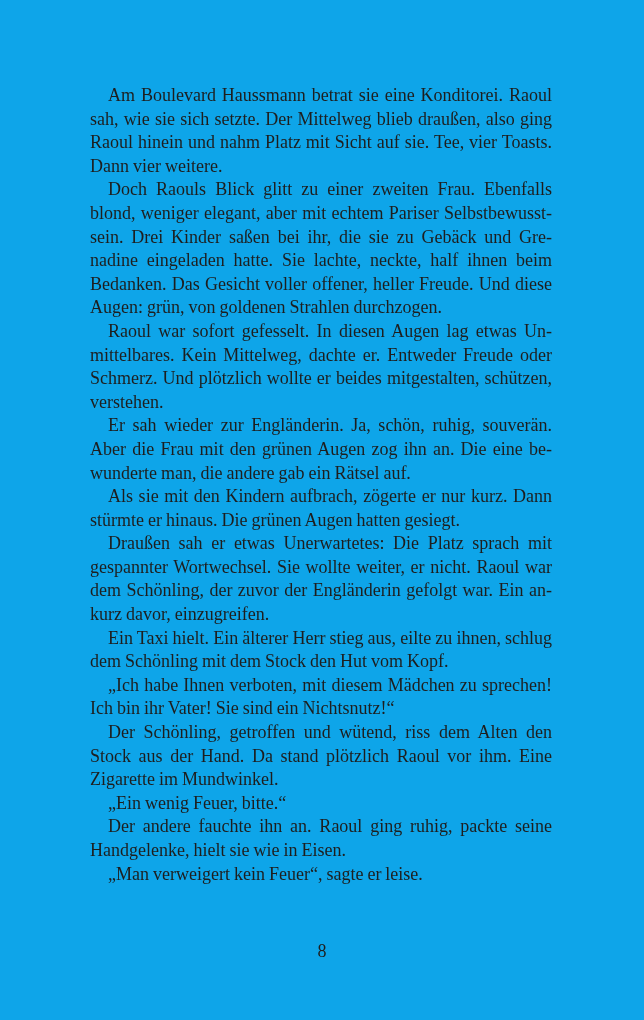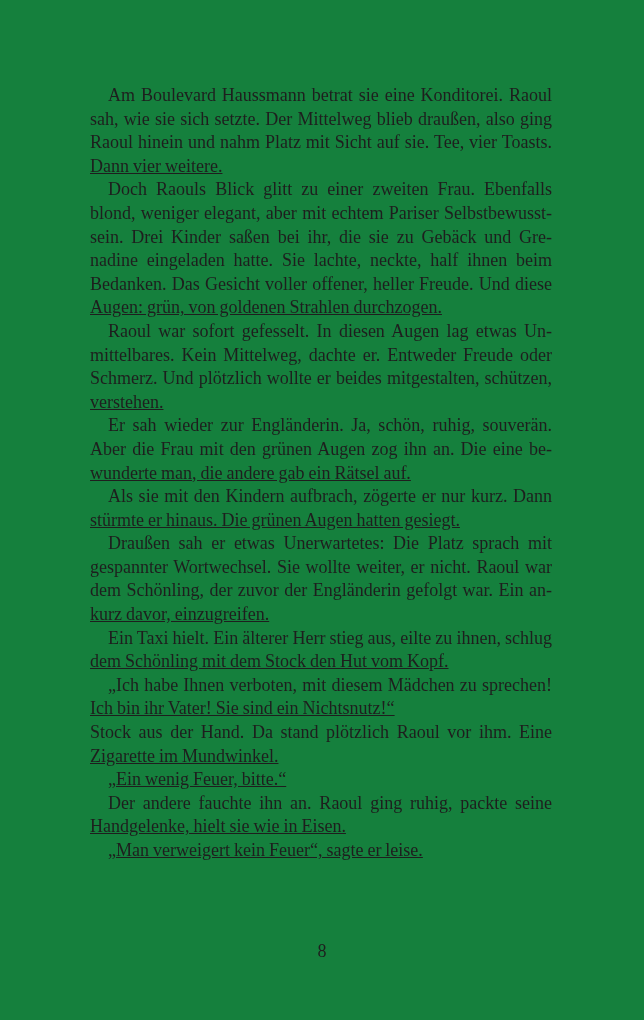--- a/index.html
+++ b/index.html
@@ -11,21 +11,21 @@
     height: 1020px;
     background: #ffffff;
     position: relative;
     font-family: "Liberation Serif", serif;
     color: #1e1e1e;
     overflow: hidden;
   }
   .book-page {
     position: absolute;
     inset: 0;
-    background: #15803d;
+    background: #0ea5e9;
   }
   .text-block {
     position: absolute;
     left: 90px;
     top: 84px;
     width: 462px;
     font-size: 18px;
     line-height: 23.6px;
   }
   .paragraph {
@@ -38,21 +38,20 @@
     text-align: justify;
     text-align-last: justify;
     word-spacing: -0.5px;
   }
   .line.first {
     text-indent: 18px;
   }
   .line.last {
     text-align: right;
     text-align-last: left;
-    text-decoration: underline;
   }
   .page-number {
     position: absolute;
     top: 941px;
     left: 0;
     width: 644px;
     text-align: center;
     font-size: 18px;
     color: #1e1e1e;
   }
@@ -99,20 +98,21 @@
       </div>
       <div class="paragraph">
         <div class="line first">Ein Taxi hielt. Ein älterer Herr stieg aus, eilte zu ihnen, schlug</div>
         <div class="line last">dem Schönling mit dem Stock den Hut vom Kopf.</div>
       </div>
       <div class="paragraph">
         <div class="line first">„Ich habe Ihnen verboten, mit diesem Mädchen zu sprechen!</div>
         <div class="line last">Ich bin ihr Vater! Sie sind ein Nichtsnutz!“</div>
       </div>
       <div class="paragraph">
+        <div class="line first">Der Schönling, getroffen und wütend, riss dem Alten den</div>
         <div class="line">Stock aus der Hand. Da stand plötzlich Raoul vor ihm. Eine</div>
         <div class="line last">Zigarette im Mundwinkel.</div>
       </div>
       <div class="paragraph">
         <div class="line first last">„Ein wenig Feuer, bitte.“</div>
       </div>
       <div class="paragraph">
         <div class="line first">Der andere fauchte ihn an. Raoul ging ruhig, packte seine</div>
         <div class="line last">Handgelenke, hielt sie wie in Eisen.</div>
       </div>

